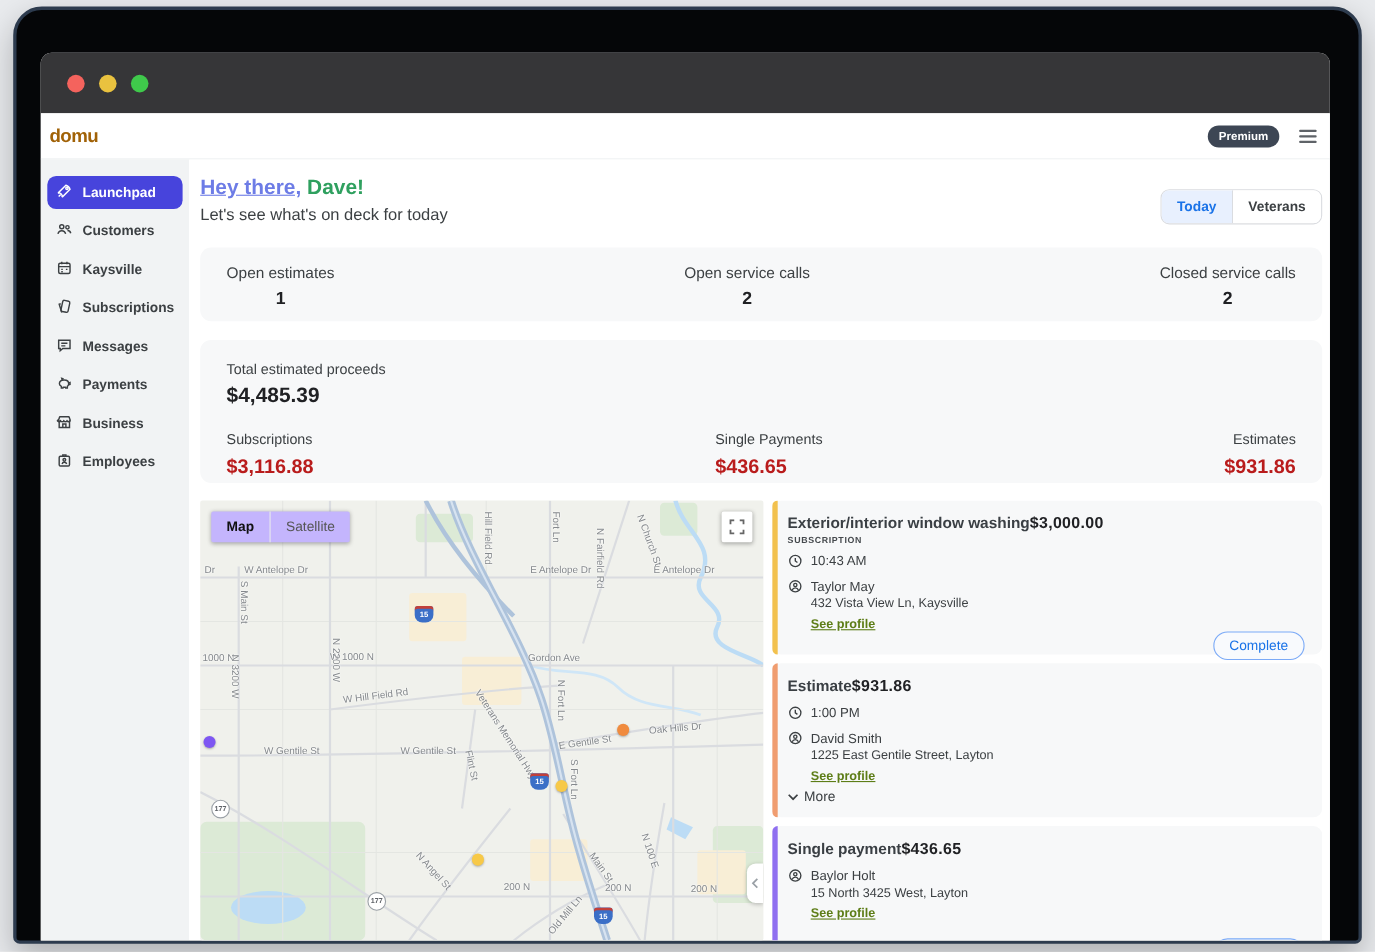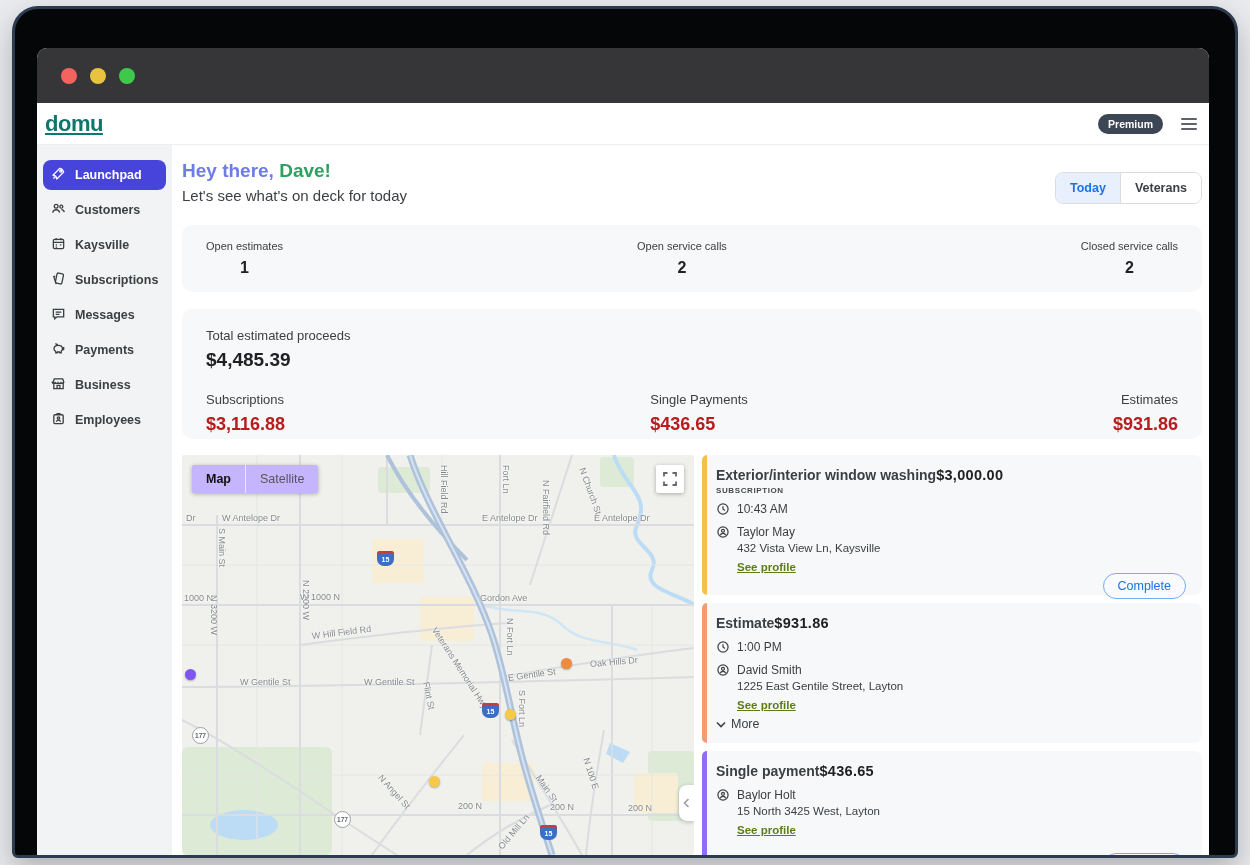--- a/index.html
+++ b/index.html
@@ -10,51 +10,51 @@
            background:#050608; border:3px solid #2d3b4e; border-radius:26px 26px 6px 6px;
            box-shadow:0 12px 30px rgba(0,0,0,.25); overflow:hidden; }
   .window { position:absolute; left:22px; top:39px; width:1172px; height:810px;
             background:#fff; border-radius:10px 10px 0 0; overflow:hidden; }
   .titlebar { height:55px; background:#363638; display:flex; align-items:center; padding-left:24px; }
   .tl-dot { width:16px; height:16px; border-radius:50%; margin-right:13px; }
 
   
   .app-header { height:42px; display:flex; align-items:center; justify-content:space-between;
                 padding:0 10px 0 8px; border-bottom:1px solid #eceef0; background:#fff; }
-  .logo { font-size:22px; font-weight:800; color:#0f766e; letter-spacing:-0.5px;text-decoration:underline; }
+  .logo { font-size:17px; font-weight:800; color:#a16207; letter-spacing:-0.5px; }
   .header-right { display:flex; align-items:center; gap:16px; }
   .premium { background:#3d4654; color:#fff; font-size:10.5px; font-weight:700;
              padding:4px 10px; border-radius:10px; }
   .burger { display:flex; flex-direction:column; gap:3px; cursor:pointer; padding:4px 2px; }
   .burger span { display:block; width:16px; height:2px; background:#5f6368; border-radius:1px; }
 
   
   .app-body { display:flex; height:713px; }
   .sidebar { width:135px; background:#f1f3f4; padding-top:15px; flex:none; }
   .nav-item { display:flex; align-items:center; gap:9px; height:30px; margin:0 6px 5px 6px;
               padding:0 8px; border-radius:8px; font-size:12.5px; font-weight:600; color:#3c4043; cursor:pointer; }
   .nav-item svg { flex:none; }
   .nav-item.active { background:#4744dc; color:#fff; }
 
   .main { flex:1; padding:15px 7px 0 10px; background:#fff; overflow:hidden; }
 
   
   .greet-row { display:flex; justify-content:space-between; align-items:flex-start; padding-left:0px; }
   .greet-h { font-size:19px; font-weight:700; }
-  .greet-blue { color:#6d7ce6; } .greet-green { color:#2fa05f; }
+  .greet-blue { color:#6d7ce6;text-decoration:underline; } .greet-green { color:#2fa05f; }
   .greet-sub { font-size:15px; color:#3c4043; margin-top:5px; }
   .day-toggle { display:flex; border:1px solid #dadce0; border-radius:8px; overflow:hidden; margin-top:12px; }
   .day-btn { padding:8px 14px; font-size:12.5px; font-weight:600; background:#fff; color:#3c4043; cursor:pointer; }
   .day-btn.sel { background:#e8f0fe; color:#1a73e8; border-right:1px solid #dadce0; }
 
   
   .panel { background:#f7f8f9; border-radius:10px; }
   .stats { margin-top:21px; display:flex; justify-content:space-between; padding:15px 24px 12px 24px; height:67px; }
   .stat-col { text-align:center; }
-  .stat-label { font-size:11px; color:#3c4043; }
+  .stat-label { font-size:14px; color:#3c4043; }
   .stat-value { font-size:16px; font-weight:700; color:#202124; margin-top:7px; }
 
   
   .proceeds { margin-top:17px; padding:19px 24px 18px 24px; height:130px; }
   .proc-label { font-size:13px; color:#3c4043; }
   .proc-total { font-size:19px; font-weight:700; color:#202124; margin-top:6px; }
   .proc-row { display:flex; justify-content:space-between; margin-top:21px; }
   .proc-col .proc-value { font-size:18px; font-weight:700; color:#b91c1c; margin-top:7px; }
   .proc-col.right { text-align:right; }
 

